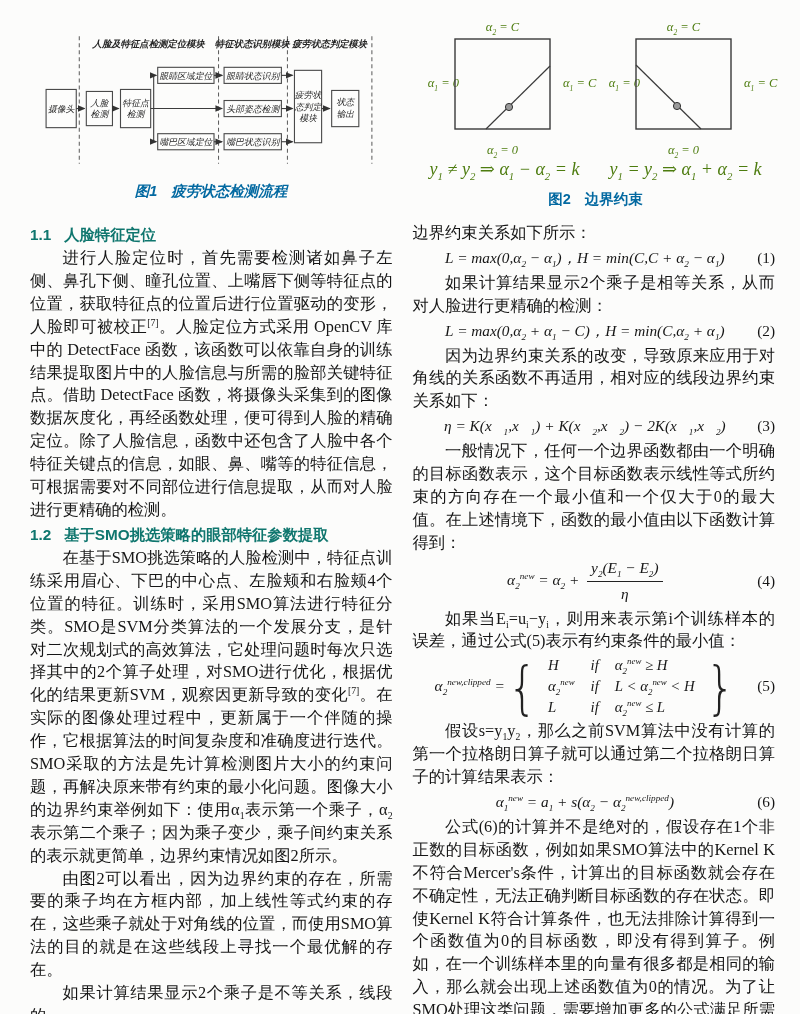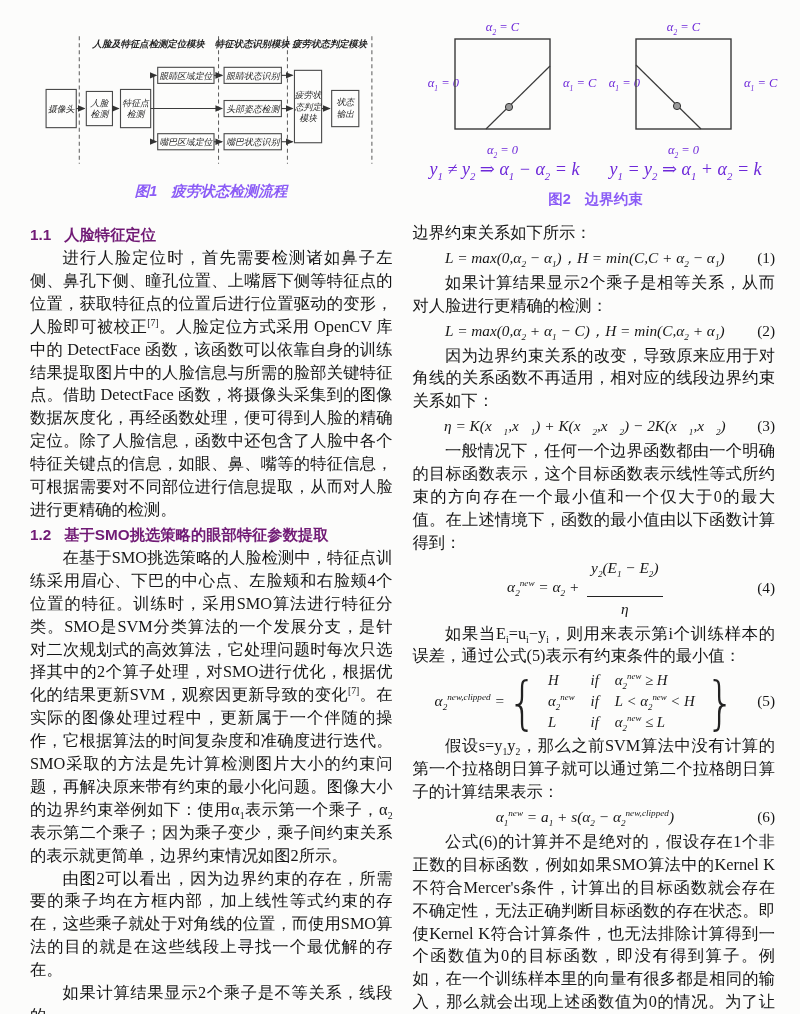--- a/index.html
+++ b/index.html
@@ -9,62 +9,62 @@
     position:relative; width:800px; height:1014px; overflow:hidden;
     background:#fcfcfb; color:#1c1c1c; padding:18px 25px 0 30px;
   }
   
   .figures-row { display:flex; gap:24px; align-items:flex-start; }
   figure { display:block; }
   .fig1 { width:362px; padding-top:14px;font-style:italic; }
   .fig2 { width:359px; padding-top:2px; }
   figcaption {
     text-align:center; font-family:"Liberation Sans","DejaVu Sans",sans-serif;
-    font-weight:bold; font-size:14.5px; color:#8b5cf6; margin-top:10px;
+    font-weight:bold; font-size:14.5px; color:#0369a1; margin-top:10px;
   }
   .cap-label { margin-right:14px; }
   .fc-svg text { font-family:"Liberation Sans","DejaVu Sans",sans-serif; fill:#262626; }
   .fc-box { fill:#fdfdfc; stroke:#4a4a4a; stroke-width:1.1; }
   .fc-line { stroke:#3c3c3c; stroke-width:1.1; fill:none; }
   .fc-dash { stroke:#5a5a5a; stroke-width:1; stroke-dasharray:4 3; }
   .fc-hdr { font-size:9.3px; font-weight:bold; }
   .fc-txt { font-size:8.8px; }
   
   .panels { display:flex; gap:4px; }
   .panel { position:relative; width:177px; height:160px; }
-  .plbl { position:absolute; font-size:12.5px; font-style:italic; color:#6d28d9; white-space:nowrap; }
+  .plbl { position:absolute; font-size:12.5px; font-style:italic; color:#4d7c0f; white-space:nowrap; }
   .ptop    { top:0;   left:38px; width:97px; text-align:center; }
   .pleft   { top:56px; left:9px;  width:34px; text-align:right;font-style:italic; }
   .pright  { top:56px; left:147px; }
   .pbottom { top:116px; left:38px; width:97px; text-align:center;margin-top:7px; }
   .prel    { top:138px; left:0; width:100%; text-align:center; font-size:18px; }
   .sq-svg { position:absolute; top:18px; left:38px; }
   .sq-rect { fill:none; stroke:#3a3a3a; stroke-width:1.4; }
   .sq-diag { stroke:#3a3a3a; stroke-width:1.2; }
   .sq-dot  { fill:#9a9a9a; stroke:#333; stroke-width:1; }
   
   .columns { display:flex; gap:20px; margin-top:13px; }
   .col { width:363px; font-size:16.3px; line-height:22.9px; text-align:justify; color:#161616; }
   .indent { text-indent:2em; }
   .sec-heading {
     font-family:"Liberation Sans","DejaVu Sans",sans-serif;
-    font-size:15.3px; font-weight:bold; line-height:25px; color:#701a75;
+    font-size:15.3px; font-weight:bold; line-height:25px; color:#0f766e;
     text-align:left;
   }
   .sec-num { margin-right:13px; }
   sup { font-size:60%; line-height:0; vertical-align:super; }
   sub { font-size:60%; line-height:0; vertical-align:sub; }
   
   .equation { display:flex; align-items:center; margin:2px 0; }
   .eq-body { flex:1; text-align:center; font-size:15.3px; }
   .eq-tag { font-size:15.3px; flex:0 0 auto; }
   .math, .eq-body { font-style:italic; }
   .eq-tag { font-style:normal; }
   .frac { display:inline-flex; flex-direction:column; vertical-align:middle; text-align:center; margin-left:4px; }
-  .frac .num { border-bottom:1.3px solid #222; padding:0 4px 16px; }
+  .frac .num { border-bottom:1.3px solid #222; padding:0 4px 1px; }
   .frac .den { padding-top:1px; }
   .piecewise { display:inline-flex; align-items:center; justify-content:center; gap:3px; }
   .cases { display:inline-table; border-collapse:collapse; }
   .cases td { padding:0 8px; font-size:14.8px; text-align:left; line-height:21px; font-style:italic; }
   .brace { font-family:"DejaVu Sans",sans-serif; font-size:46px; font-weight:100; color:#222;
            display:inline-block; transform:scaleY(1.25); line-height:0; font-style:normal; }
 </style>
 </head>
 <body>
 

